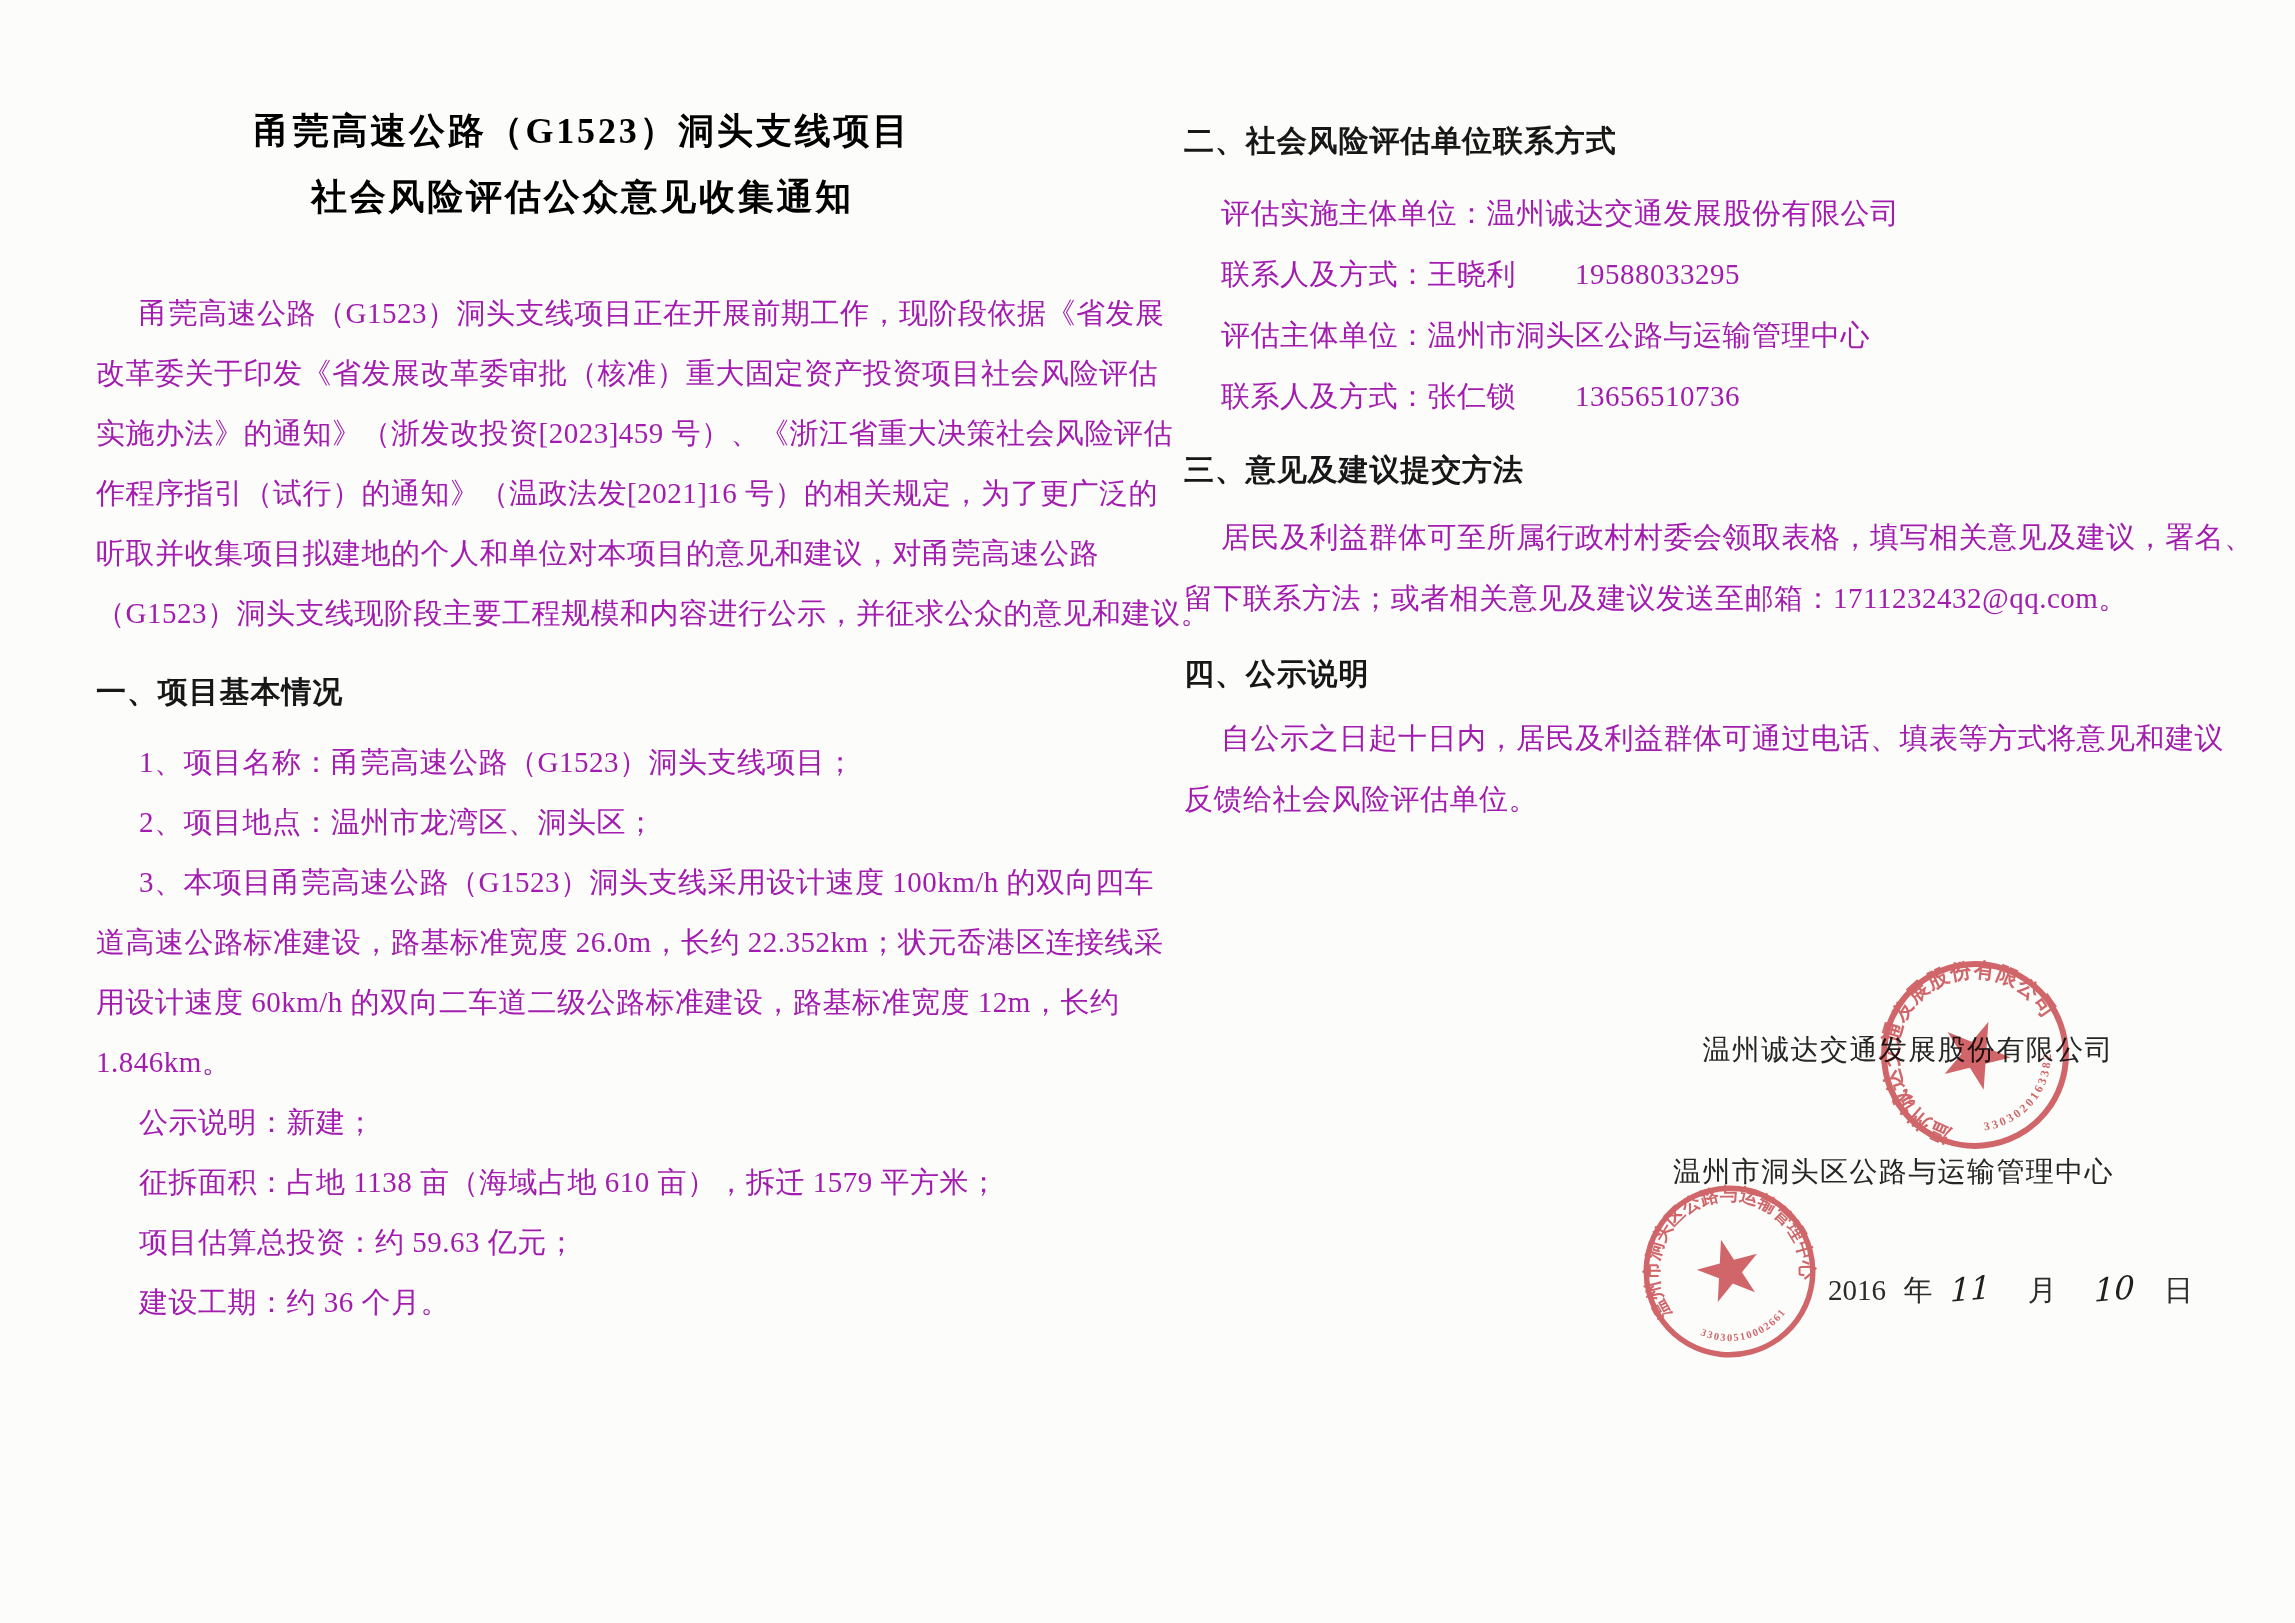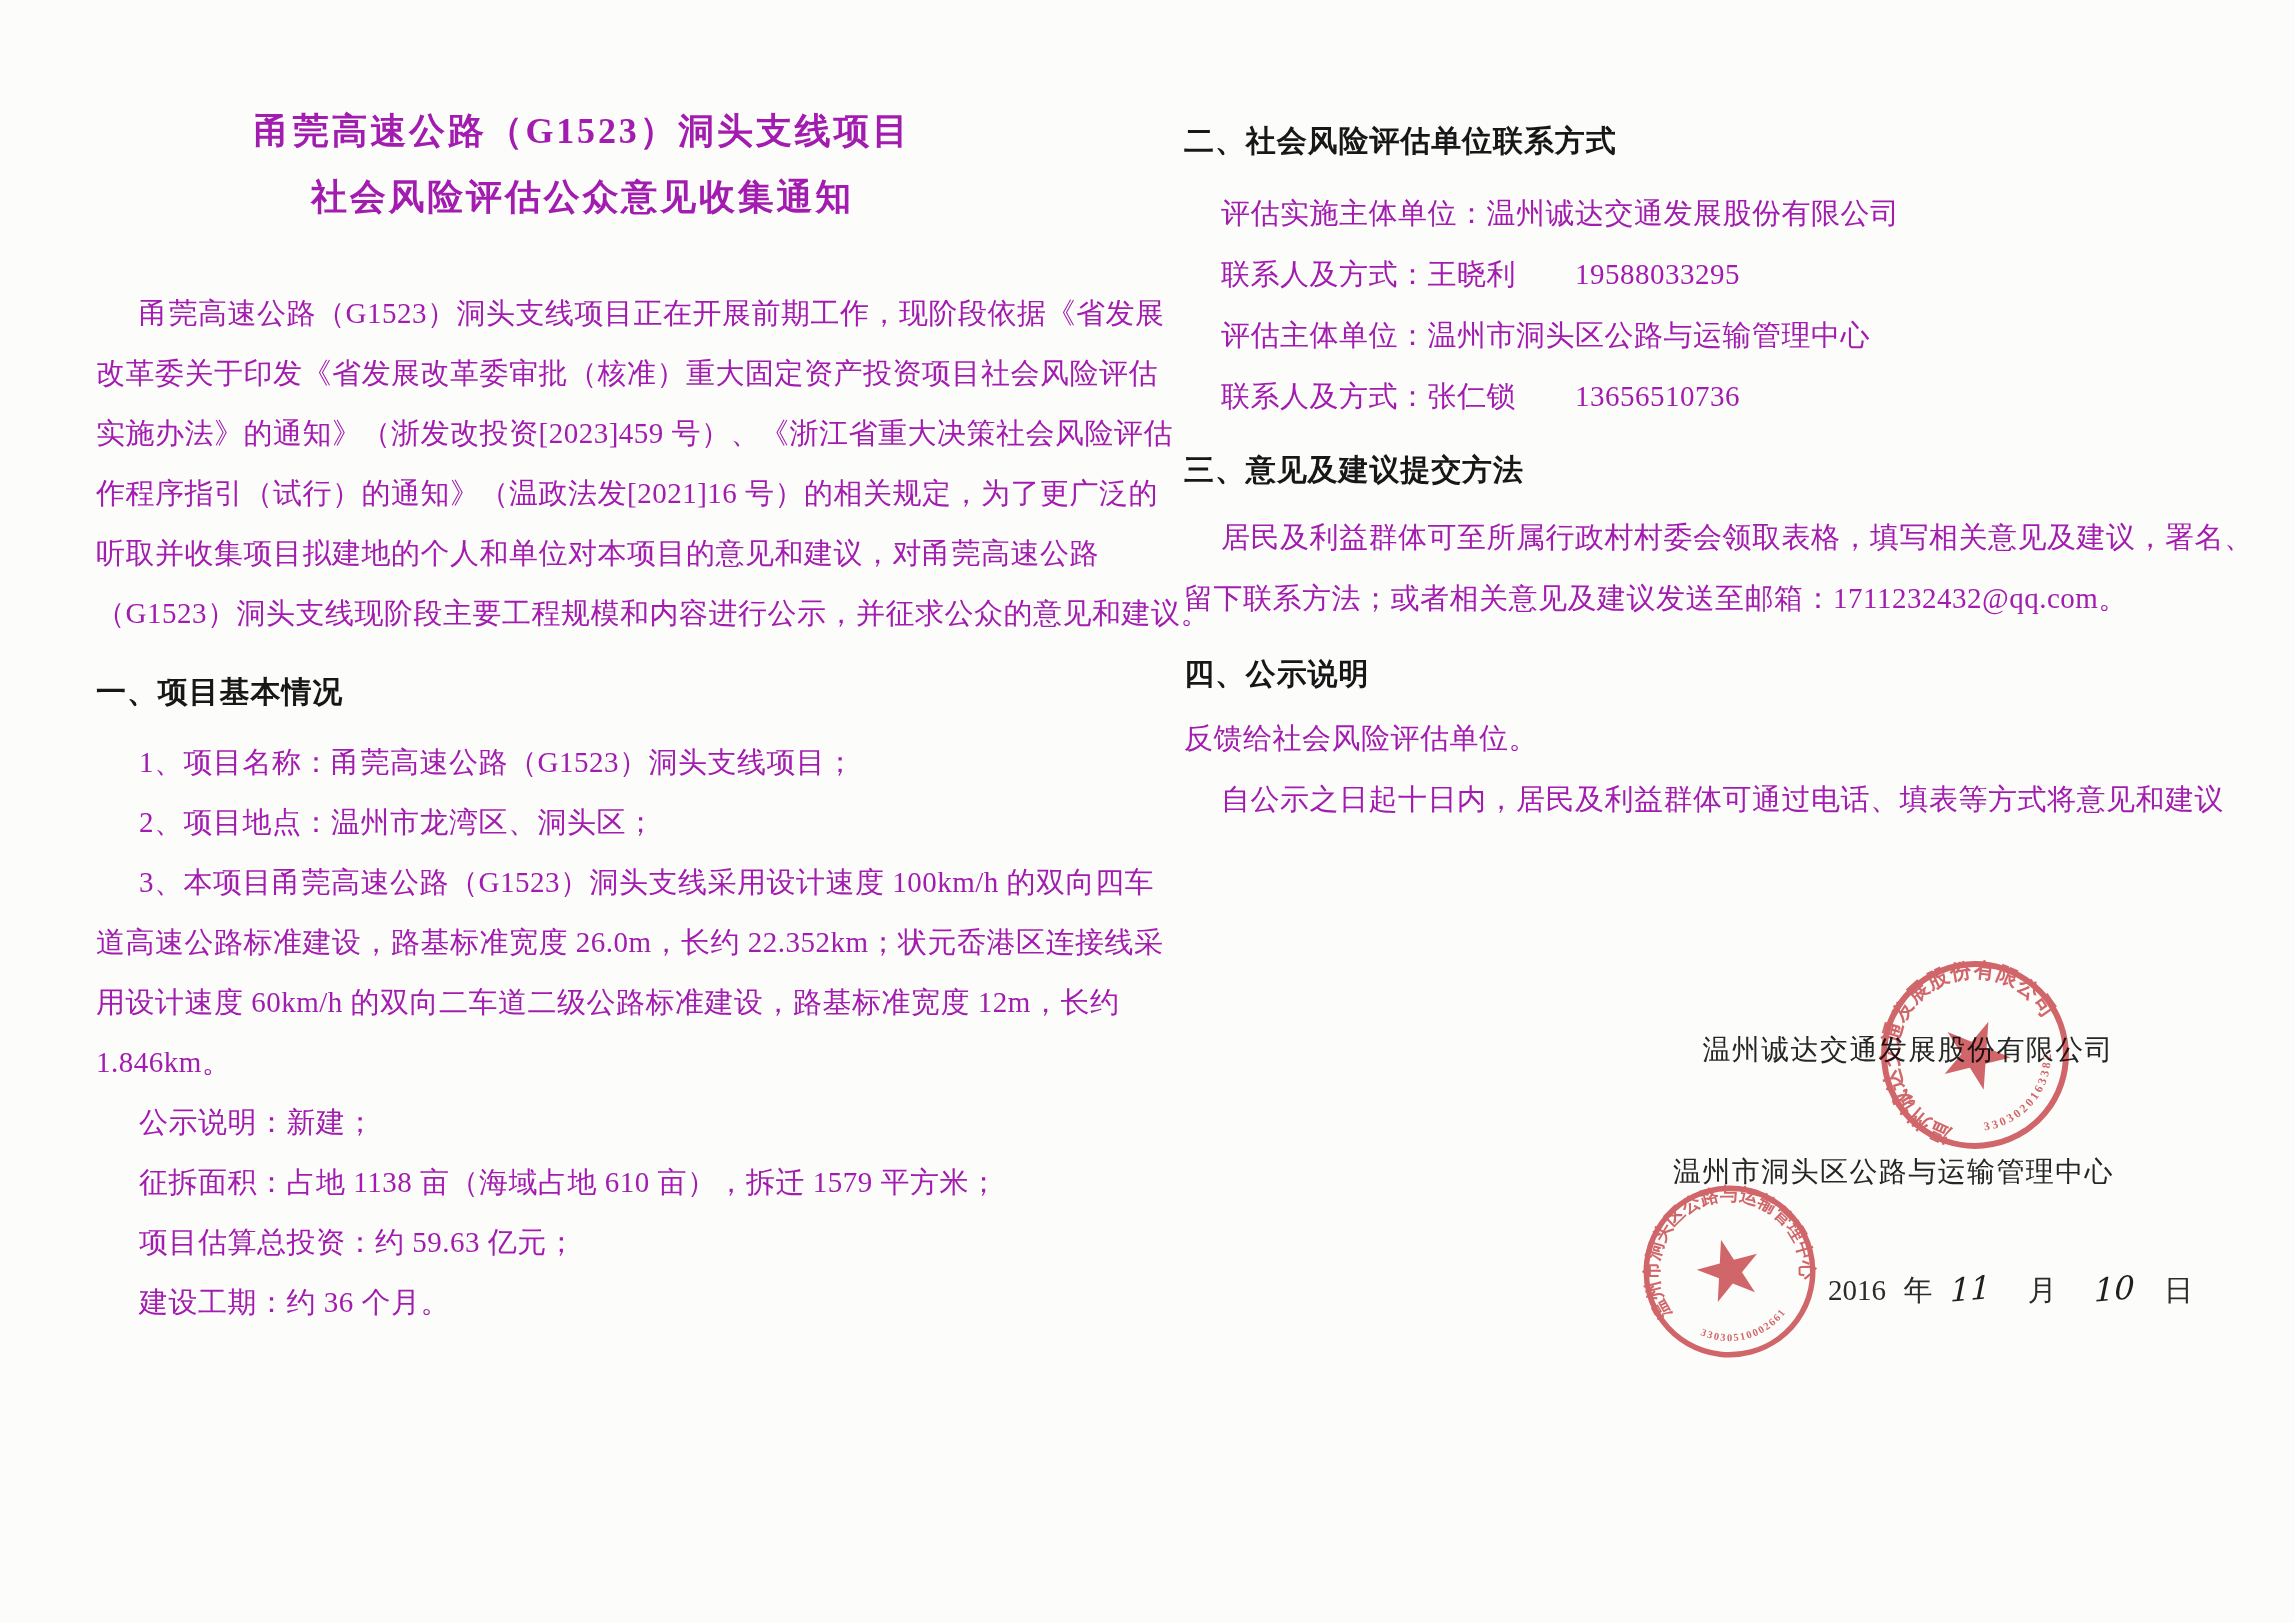--- a/index.html
+++ b/index.html
@@ -12,21 +12,21 @@
     color:#2a2a2a;
   }
   
   .col{position:absolute;top:0;}
   .col-left{left:96px;width:1045px;}
   .col-right{left:1184px;width:1077px;}
 
   .doc-title{
     font-size:36px;font-weight:700;letter-spacing:2.8px;
     text-align:center;height:51px;line-height:51px;
-    color:#a21caf;position:relative;left:-36px;white-space:nowrap;
+    color:#000000;position:relative;left:-36px;white-space:nowrap;
   }
   .t1{margin-top:106px;}
   .t2{margin-top:15px;}
 
   .line{
     height:60px;line-height:60px;font-size:29px;
     letter-spacing:0.5px;white-space:nowrap;color:#a21caf;
   }
   .ind{padding-left:43px;}
   .heading{
@@ -120,22 +120,22 @@
     </div>
 
     <div class="heading h-sec3">三、意见及建议提交方法</div>
     <div class="blk-b">
       <div class="line ind">居民及利益群体可至所属行政村村委会领取表格，填写相关意见及建议，署名、</div>
       <div class="line">留下联系方法；或者相关意见及建议发送至邮箱：1711232432@qq.com。</div>
     </div>
 
     <div class="heading h-sec4">四、公示说明</div>
     <div class="blk-c">
+      <div class="line ind">自公示之日起十日内，居民及利益群体可通过电话、填表等方式将意见和建议</div>
       <div class="line">反馈给社会风险评估单位。</div>
-      <div class="line ind">自公示之日起十日内，居民及利益群体可通过电话、填表等方式将意见和建议</div>
     </div>
   </div>
 
   <div class="sig sig-company">温州诚达交通发展股份有限公司</div>
   <div class="sig sig-org">温州市洞头区公路与运输管理中心</div>
 
   <div class="date-line">
     <span>2016</span>
     <span class="d-gap-s">年</span>
     <span class="d-gap-s hand">11</span>

